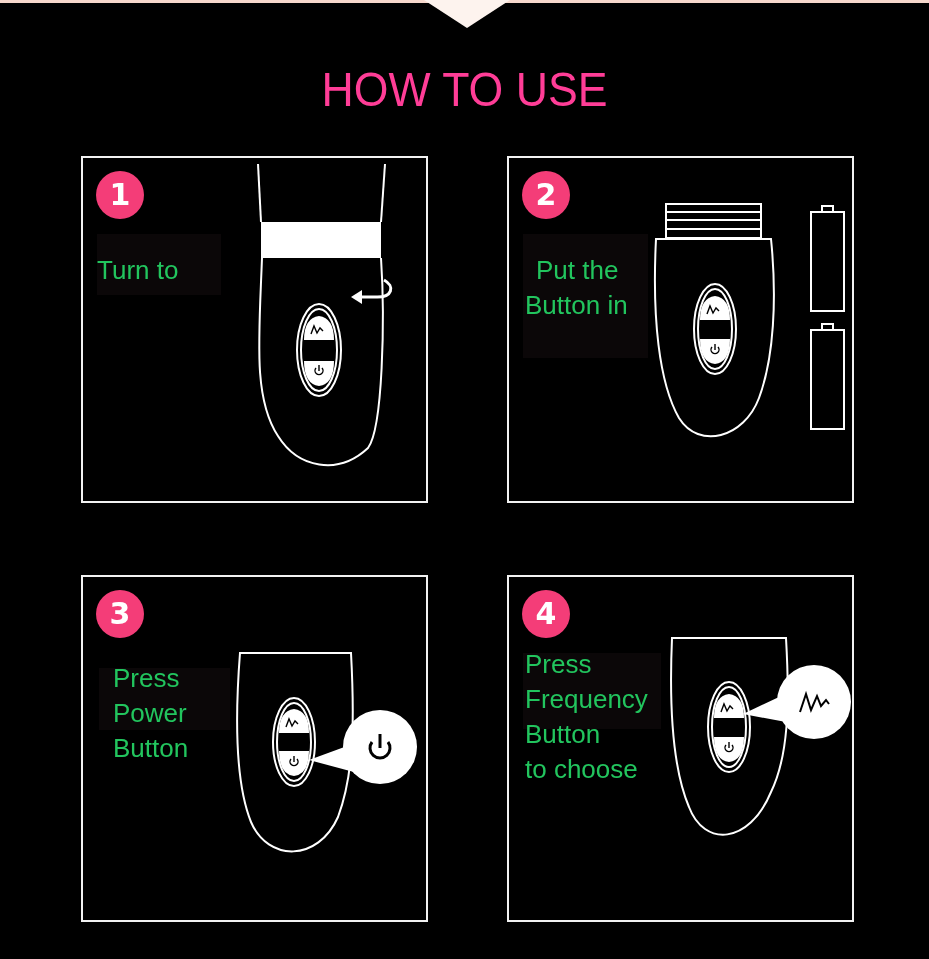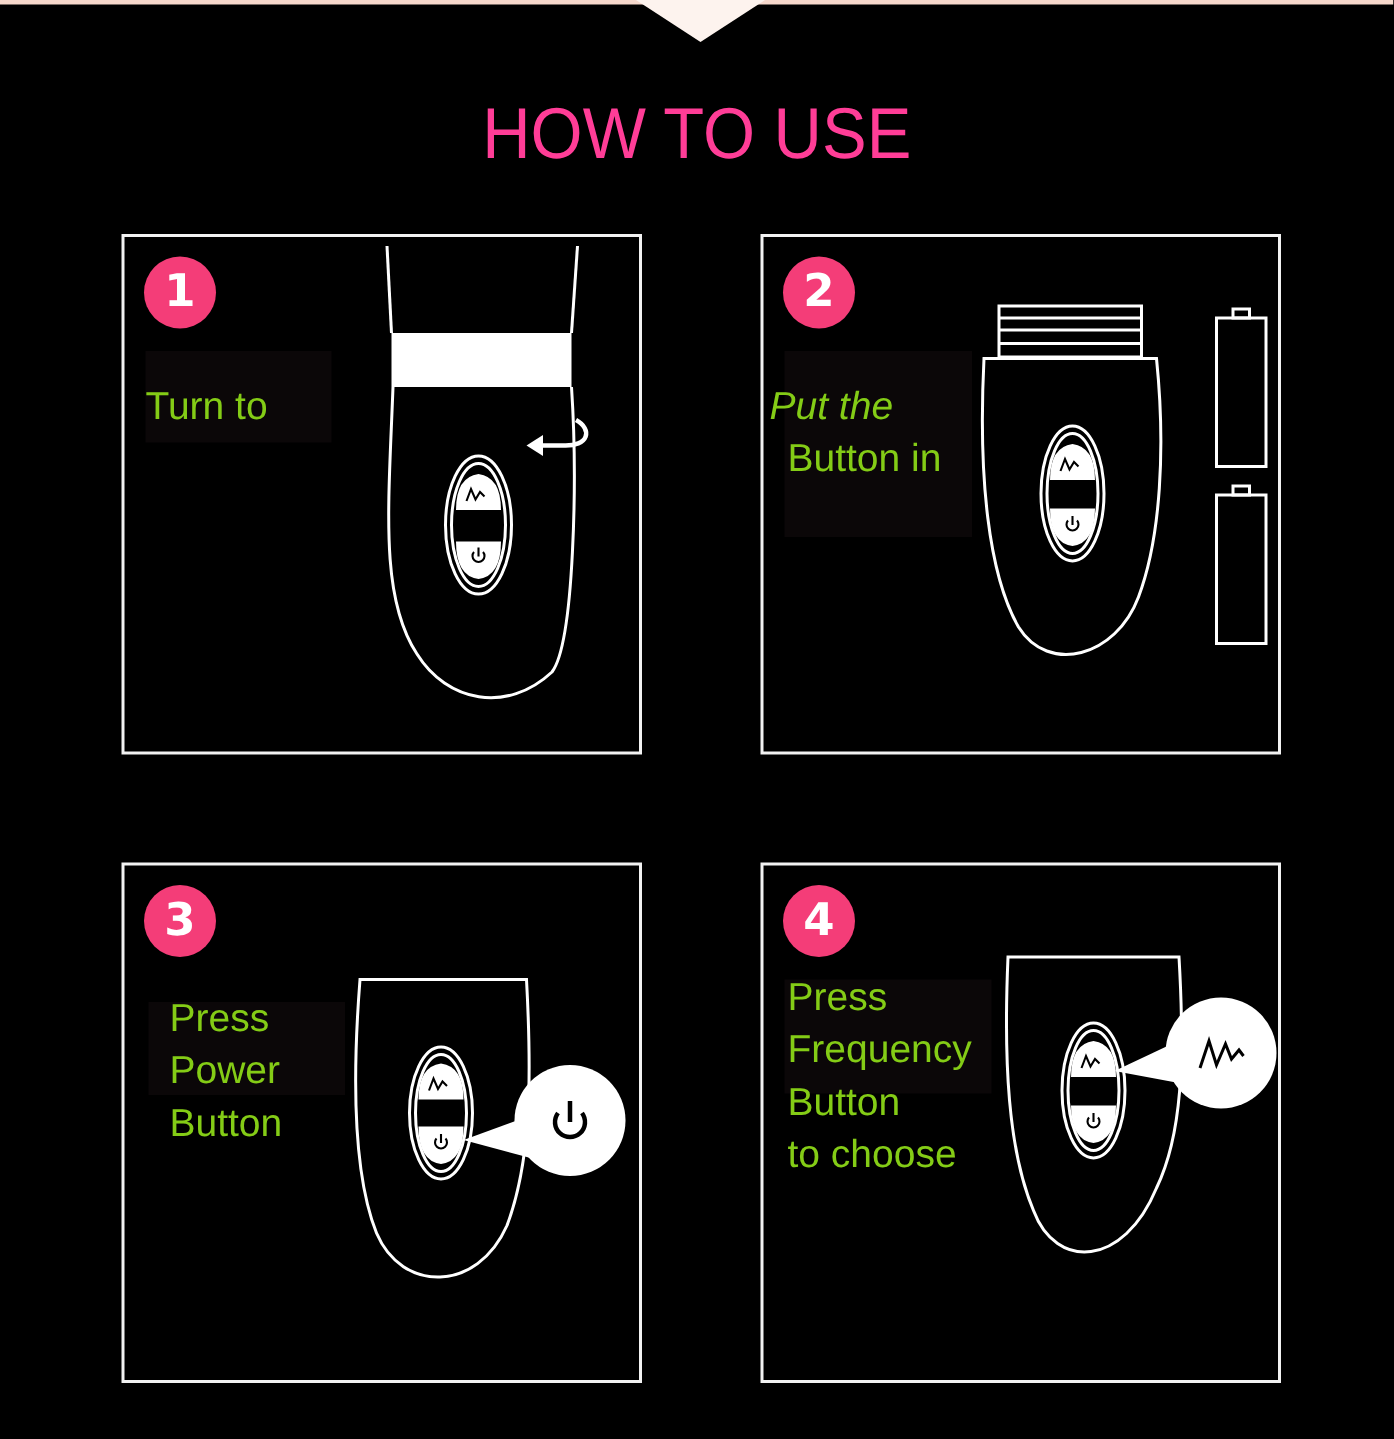--- a/index.html
+++ b/index.html
@@ -2,21 +2,21 @@
 <html><head>
 <meta charset="utf-8">
 <style>
   html, body { margin: 0; padding: 0; background: #000; }
   body { width: 929px; height: 959px; position: relative; overflow: hidden; font-family: "Liberation Sans", sans-serif; }
   .top-strip { position: absolute; left: 0; top: 0; width: 929px; height: 3px; background: #f6d8cc; }
   .notch { position: absolute; left: 0; top: 0; width: 929px; height: 40px; }
   .title { position: absolute; left: 0; top: 62px; width: 929px; text-align: center; color: #ff3d97; font-size: 48px; letter-spacing: 0px; transform: scaleX(0.93); }
   .panel { position: absolute; width: 347px; height: 347px; border: 2px solid #f2f2f2; box-sizing: border-box; background: #000; overflow: hidden; }
   .badge { position: absolute; left: 13px; top: 13px; width: 48px; height: 48px; border-radius: 50%; background: #f43d78; color: #fff; font-weight: bold; font-size: 30px; text-align: center; line-height: 48px; font-family: "DejaVu Sans", sans-serif; }
-  .caption { position: absolute; color: #84cc16; font-size: 26px; line-height: 35px; white-space: pre; }
+  .caption { position: absolute; color: #22c55e; font-size: 26px; line-height: 35px; white-space: pre; }
   .caption-bg { position: absolute; background: #0b0708; }
   svg.art { position: absolute; left: 0; top: 0; }
 </style>
 </head>
 <body>
 
 <div class="top-strip"></div>
 <svg class="notch" width="929" height="40">
   <polygon points="424,0 510,0 467,28" fill="#fdf3ee"></polygon>
 </svg>
@@ -48,21 +48,21 @@
     <g fill="none" stroke="#fff" stroke-width="3">
       <path d="M301,122 C312,128 310,140 292,139 L273,139"></path>
       <polygon points="268,139 279,132 279,146" fill="#fff" stroke="none"></polygon>
     </g>
   </svg>
 </div>
 
 <div class="panel" style="left:507px; top:156px;">
   <div class="caption-bg" style="left:14px; top:76px; width:125px; height:124px;"></div>
   <div class="badge">2</div>
-  <div class="caption" style="left:4px; top:95px;font-style:italic;">Put the</div>
+  <div class="caption" style="left:27px; top:95px;">Put the</div>
   <div class="caption" style="left:16px; top:130px;">Button in</div>
   <svg class="art" width="347" height="347">
     <g fill="none" stroke="#fff" stroke-width="2">
       <rect x="157" y="46" width="95" height="34"></rect>
       <line x1="157" y1="54" x2="252" y2="54"></line>
       <line x1="157" y1="62" x2="252" y2="62"></line>
       <line x1="157" y1="71" x2="252" y2="71"></line>
       <path d="M147,81 L262,81 C268,140 265,200 250,240 C235,280 190,292 170,260 C150,225 143,160 147,81 Z"></path>
       <ellipse cx="206" cy="171" rx="21" ry="45"></ellipse>
       <ellipse cx="206" cy="171" rx="17" ry="40"></ellipse>

